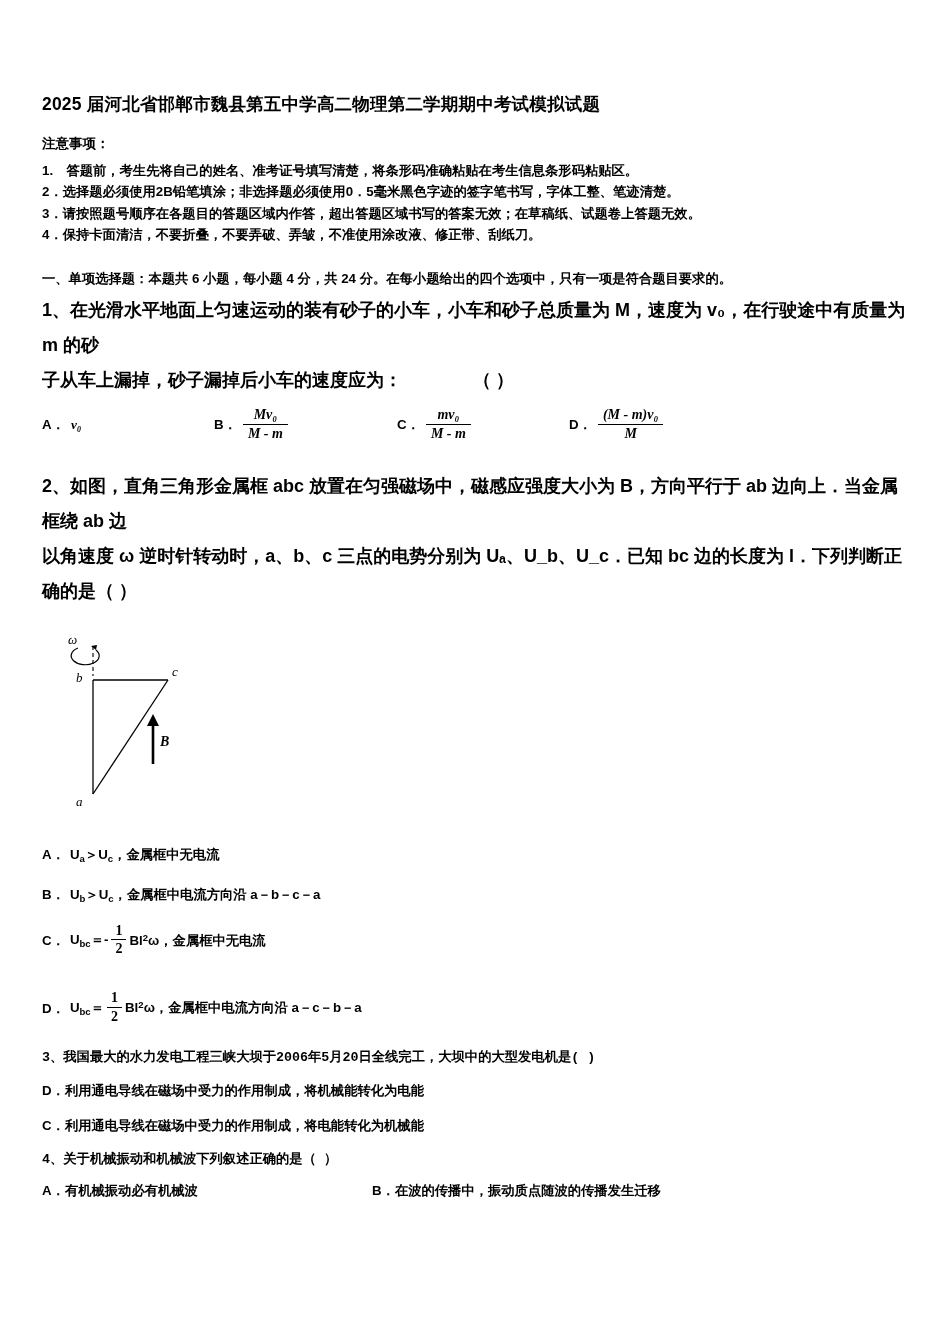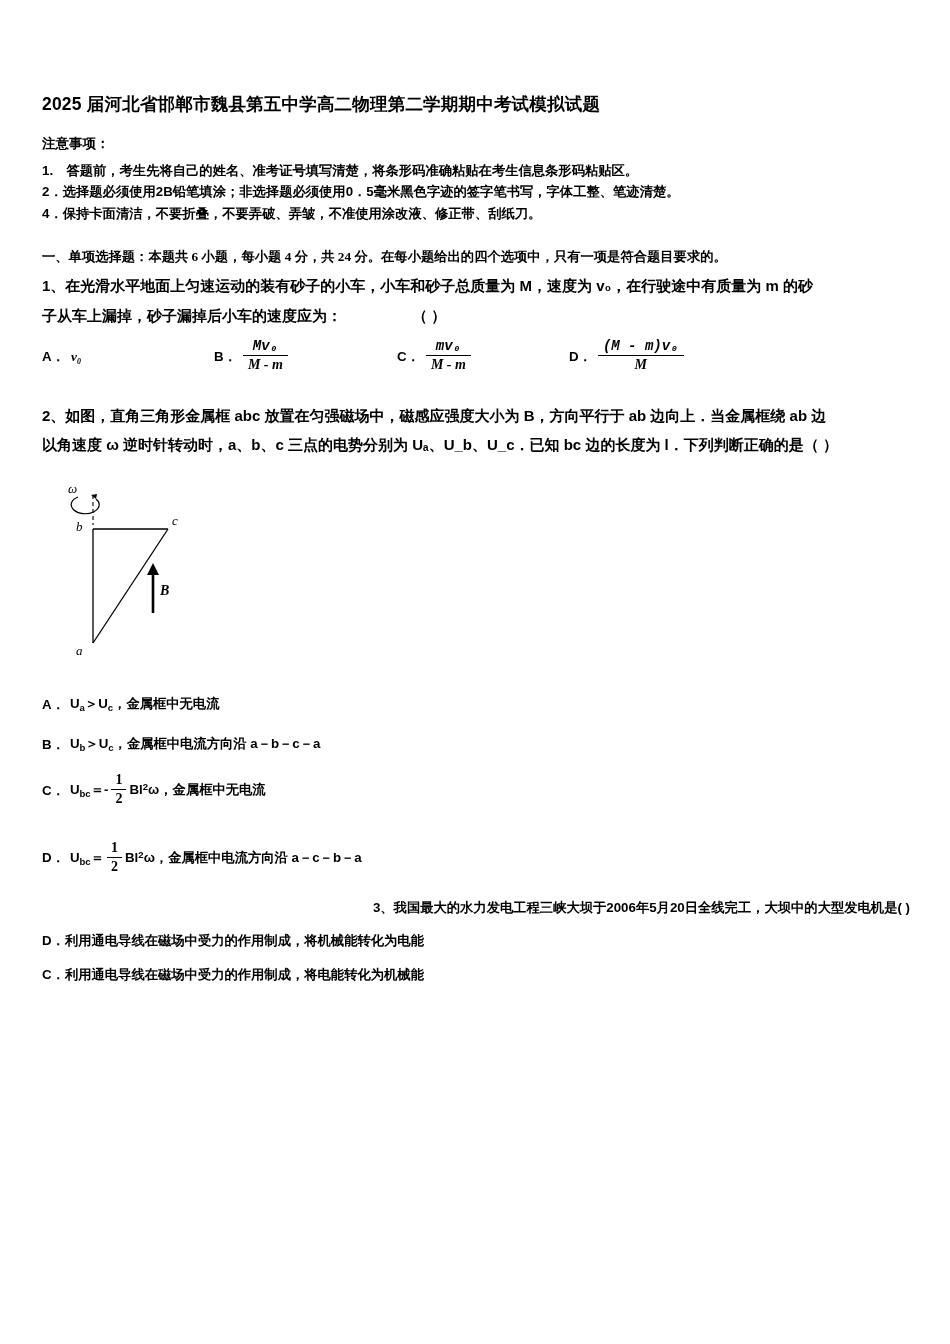--- a/index.html
+++ b/index.html
@@ -42,29 +42,29 @@
     margin: 0 0 7px 0;
   }
   .notice-line {
     font-family: "Liberation Sans", sans-serif;
     font-size: 13.3px;
     line-height: 1.62;
     margin: 0;
     font-weight: bold;
   }
   .section-head {
-    font-family: Liberation Serif, serif;
+    font-family: Liberation Sans, sans-serif;
     font-size: 13.3px;
     font-weight: bold;
     margin: 22px 0 4px 0;
     line-height: 1.6;
   }
   .q-text {
     font-family: "Liberation Sans", sans-serif;
-    font-size: 15px;
+    font-size: 18px;
     font-weight: bold;
     line-height: 1.95;
     margin: 0;
   }
   .opt-row {
     position: relative;
     font-family: "Liberation Sans", sans-serif;
     font-size: 13.3px;
     font-weight: bold;
     margin: 10px 0 0 0;
@@ -86,21 +86,21 @@
     text-align: center;
     line-height: 1.15;
     position: relative;
     top: -1px;
   }
   .frac .num {
     display: block;
     border-bottom: 1.2px solid #000;
     padding: 0 5px 1px 5px;
     font-style: italic;
-    font-family: Liberation Mono, monospace;
+    font-family: Liberation Serif, serif;
     font-size: 14px;
   }
   .frac .den {
     display: block;
     padding: 1px 5px 0 5px;
     font-style: italic;
     font-family: "Liberation Serif", serif;
     font-size: 14px;
   }
   .sub { font-size: 0.72em; vertical-align: -0.28em; }
@@ -137,26 +137,25 @@
     font-family: "Liberation Serif", serif;
     font-size: 14px;
   }
   .smallfrac .d {
     display: block;
     padding: 1px 4px 0 4px;
     font-family: "Liberation Serif", serif;
     font-size: 14px;
   }
   .q3-line {
-    font-family: Liberation Sans, sans-serif;
+    font-family: Liberation Mono, monospace;
     font-size: 13.3px;
     font-weight: bold;
     line-height: 1.6;
     margin: 0 0 12px 0;
-    text-align: right;
   }
   .q3-opt {
     font-family: "Liberation Sans", sans-serif;
     font-size: 13.3px;
     font-weight: bold;
     line-height: 1.6;
     margin: 0 0 13px 0;
   }
   .q4-opts {
     position: relative;
@@ -173,20 +172,21 @@
 <body>
 
 <div class="page">
   <div class="content">
 
     <h1 class="doc-title">2025 届河北省邯郸市魏县第五中学高二物理第二学期期中考试模拟试题</h1>
 
     <div class="notice-head">注意事项：</div>
     <p class="notice-line">1.　答题前，考生先将自己的姓名、准考证号填写清楚，将条形码准确粘贴在考生信息条形码粘贴区。</p>
     <p class="notice-line">2．选择题必须使用2B铅笔填涂；非选择题必须使用0．5毫米黑色字迹的签字笔书写，字体工整、笔迹清楚。</p>
+    <p class="notice-line">3．请按照题号顺序在各题目的答题区域内作答，超出答题区域书写的答案无效；在草稿纸、试题卷上答题无效。</p>
     <p class="notice-line">4．保持卡面清洁，不要折叠，不要弄破、弄皱，不准使用涂改液、修正带、刮纸刀。</p>
 
     <div class="section-head">一、单项选择题：本题共 6 小题，每小题 4 分，共 24 分。在每小题给出的四个选项中，只有一项是符合题目要求的。</div>
 
     <div>
       <p class="q-text">
         <span>1、</span><span>在光滑水平地面上匀速运动的装有砂子的小车，小车和砂子总质量为 M，速度为 v₀，在行驶途中有质量为 m 的砂</span>
       </p>
       <p class="q-text">
         <span>子从车上漏掉，砂子漏掉后小车的速度应为：</span>
@@ -284,15 +284,28 @@
         <span>3、</span><span>我国最大的水力发电工程三峡大坝于2006年5月20日全线完工，大坝中的大型发电机是(      )</span>
       </p>
       <p class="q3-opt">
         <span>D．</span><span>利用通电导线在磁场中受力的作用制成，将机械能转化为电能</span>
       </p>
       <p class="q3-opt">
         <span>C．</span><span>利用通电导线在磁场中受力的作用制成，将电能转化为机械能</span>
       </p>
     </div>
 
+    <div>
+      <p class="q3-line" style="margin-bottom:0;">
+        <span>4、</span><span>关于机械振动和机械波下列叙述正确的是（      ）</span>
+      </p>
+      <div class="q4-opts">
+        <span class="a">
+          <span>A．</span><span>有机械振动必有机械波</span>
+        </span>
+        <span class="b">
+          <span>B．</span><span>在波的传播中，振动质点随波的传播发生迁移</span>
+        </span>
+      </div>
+    </div>
 
   </div>
 </div>
 
 </body></html>

